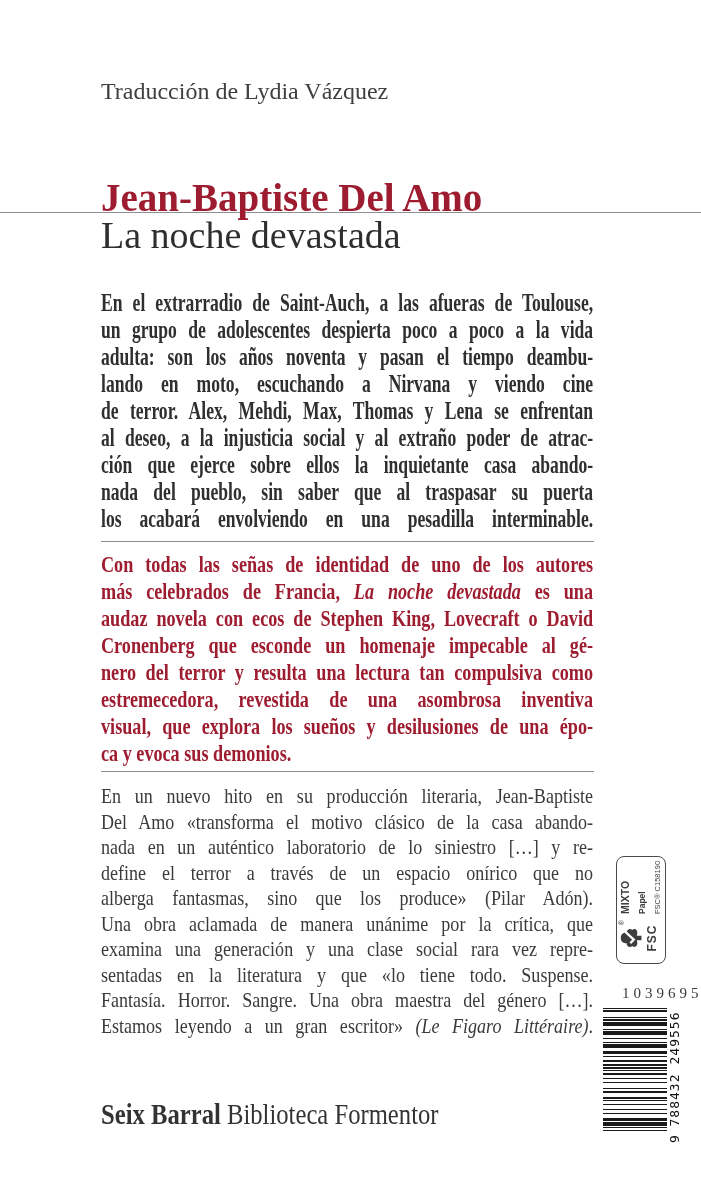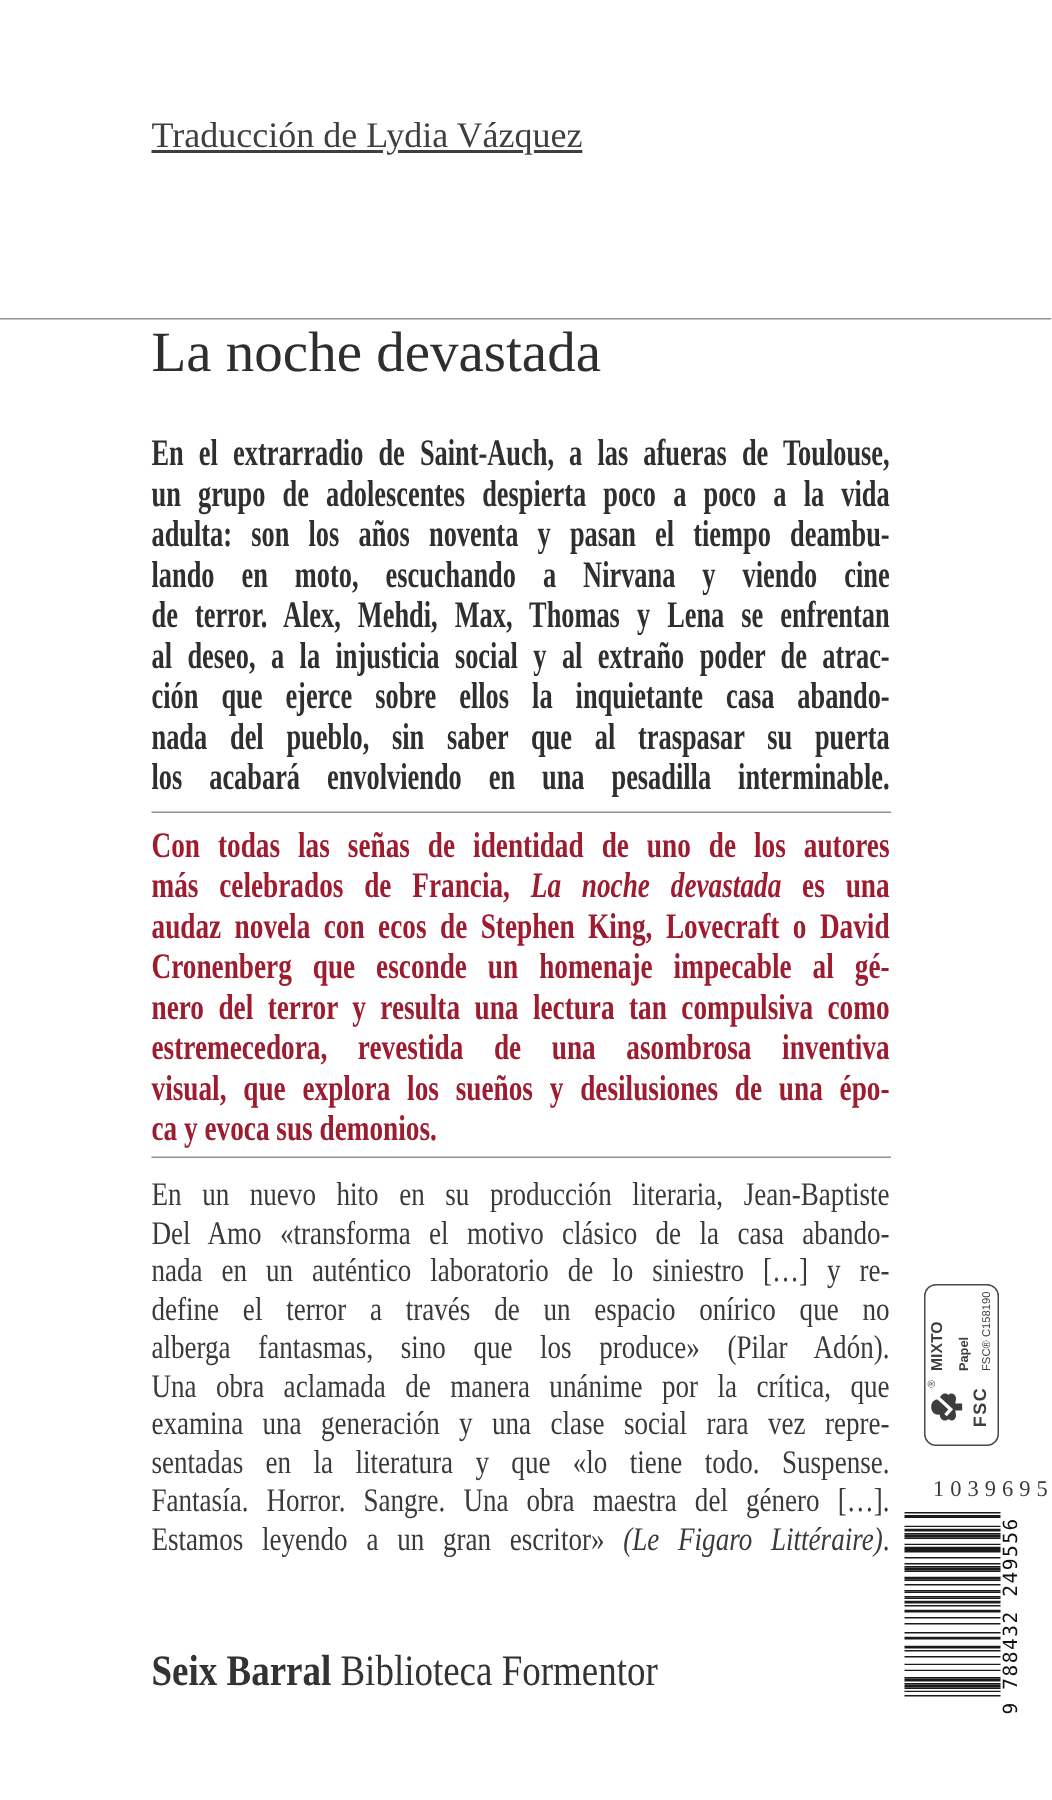--- a/index.html
+++ b/index.html
@@ -9,21 +9,21 @@
     --rule:#8f8f8f;
   }
   html,body{margin:0;padding:0;background:#ffffff;}
   #cover{
     position:relative;width:701px;height:1200px;background:#ffffff;overflow:hidden;
     font-family:"Liberation Serif","DejaVu Serif",serif;color:var(--ink);
   }
   .abs{position:absolute;}
 
   
-  #translator{left:101px;top:76px;font-size:24px;line-height:30px;color:#3f3f3f;text-decoration:underline;}
+  #translator{left:101px;top:76px;font-size:24px;line-height:30px;color:#3f3f3f;}
 
   
   #rule-title{left:0;top:212px;width:701px;height:1px;background:var(--rule);}
   #author{left:101px;top:178px;font-size:39px;line-height:40px;font-weight:bold;color:var(--red);white-space:nowrap;}
   #booktitle{left:101px;top:215px;font-size:38px;line-height:40px;color:#2e2e2e;white-space:nowrap;}
 
   
   .para{left:101px;transform-origin:left top;}
   .tline{white-space:normal;}
   .tline.just{text-align:justify;text-align-last:justify;}
@@ -73,20 +73,21 @@
   .ean-group{flex:1;text-align:center;letter-spacing:1px;}
 </style>
 </head>
 <body>
 
 <div id="cover">
 
   <div id="translator" class="abs">Traducción de Lydia Vázquez</div>
 
   <div id="rule-title" class="abs"></div>
+  <div id="author" class="abs">Jean-Baptiste Del Amo</div>
   <div id="booktitle" class="abs">La noche devastada</div>
 
   <div id="p-synopsis" class="abs para">
       <div class="tline just"><span>En el extrarradio de Saint-Auch, a las afueras de Toulouse,</span></div>
       <div class="tline just"><span>un grupo de adolescentes despierta poco a poco a la vida</span></div>
       <div class="tline just"><span>adulta: son los años noventa y pasan el tiempo deambu-</span></div>
       <div class="tline just"><span>lando en moto, escuchando a Nirvana y viendo cine</span></div>
       <div class="tline just"><span>de terror. Alex, Mehdi, Max, Thomas y Lena se enfrentan</span></div>
       <div class="tline just"><span>al deseo, a la injusticia social y al extraño poder de atrac-</span></div>
       <div class="tline just"><span>ción que ejerce sobre ellos la inquietante casa abando-</span></div>

